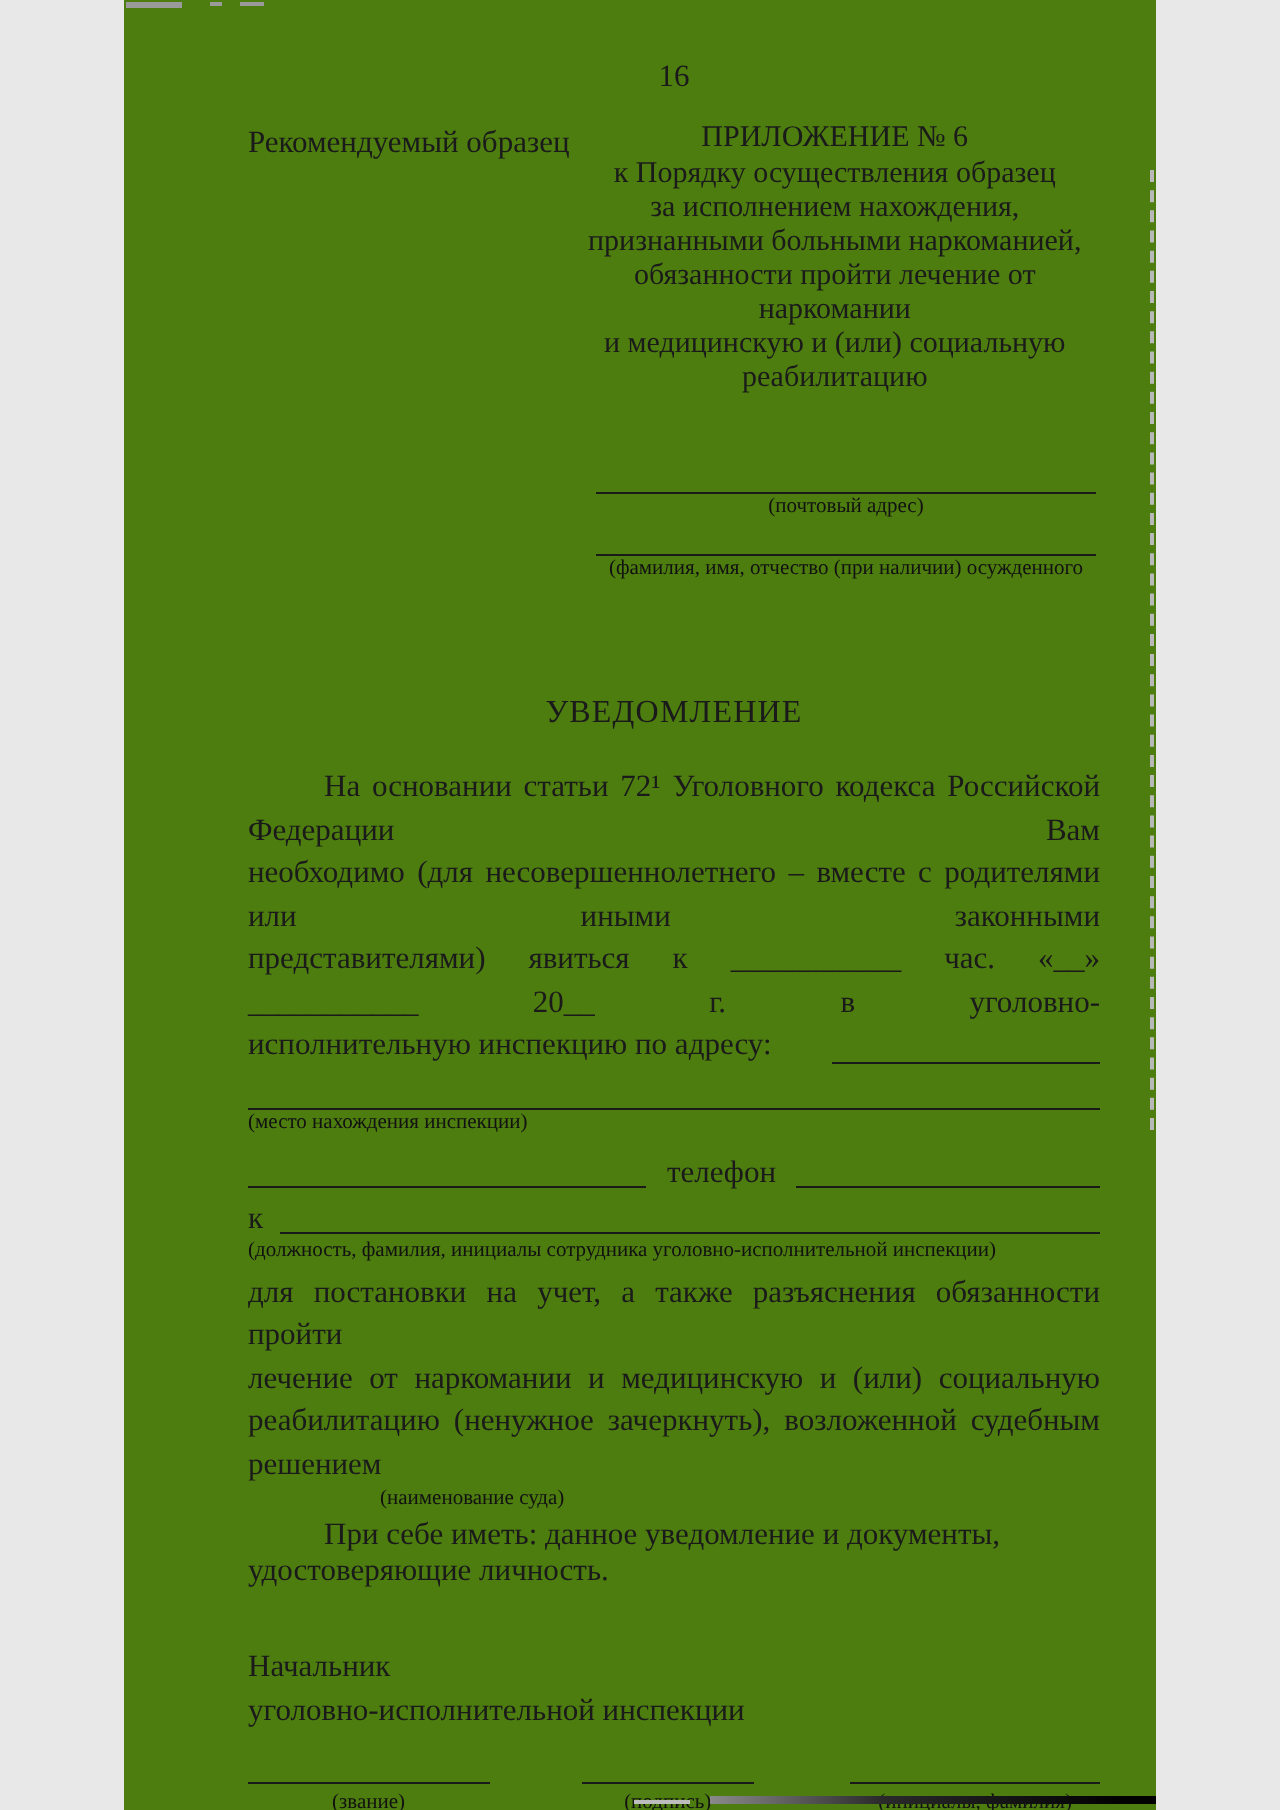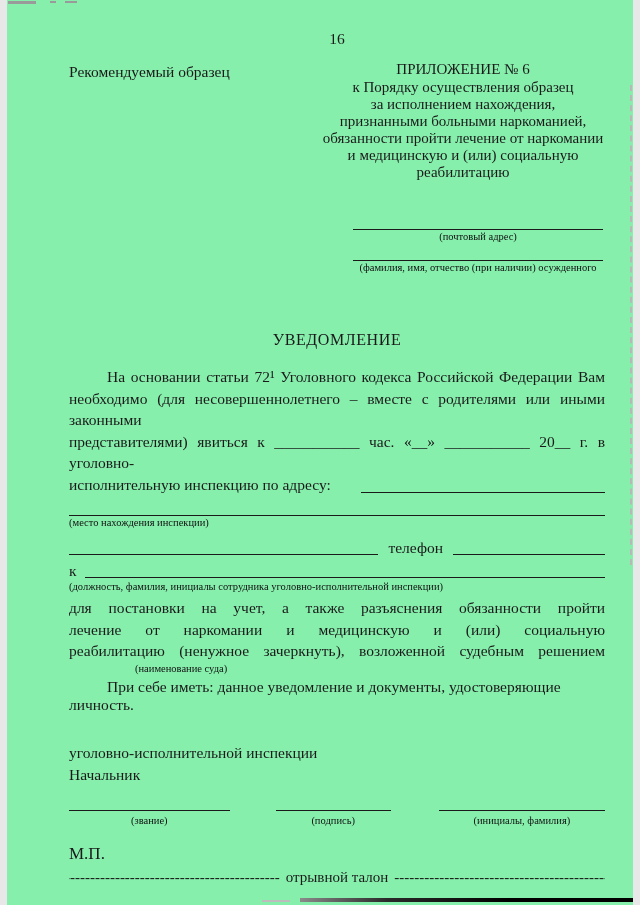--- a/index.html
+++ b/index.html
@@ -1,17 +1,17 @@
 <!DOCTYPE html>
 <html><head>
 <meta charset="utf-8">
 <style>
   html,body{margin:0;padding:0;background:#e8e8e8;}
   .page{
-    position:relative;width:626px;height:905px;background:#86efac;
+    position:relative;width:516px;height:905px;background:#4d7c0f;
     font-family:"Liberation Serif","DejaVu Serif",serif;color:#1a1a1a;
     margin:0 auto;overflow:hidden;
   }
   .content{padding:30px 28px 0 62px;}
   .page-number{text-align:center;font-size:15.5px;}
   .header-row{display:flex;justify-content:space-between;margin-top:13px;}
   .left-label{font-size:15.5px;padding-top:2px;white-space:nowrap;}
   .appendix{width:284px;text-align:center;font-size:15px;line-height:17px;}
   .appendix-title{margin-bottom:1px;}
   .address-block{width:250px;margin-left:auto;margin-right:2px;margin-top:46px;text-align:center;}
@@ -128,22 +128,22 @@
       <div class="jline">для постановки на учет, а также разъяснения обязанности пройти</div>
       <div class="jline">лечение от наркомании и медицинскую и (или) социальную</div>
       <div class="jline">реабилитацию (ненужное зачеркнуть), возложенной судебным решением</div>
     </div>
 
     <div class="caption court-caption">(наименование суда)</div>
 
     <div class="note">При себе иметь: данное уведомление и документы, удостоверяющие личность.</div>
 
     <div class="chief">
+      <div>Начальник</div>
       <div>уголовно-исполнительной инспекции</div>
-      <div>Начальник</div>
     </div>
 
     <div class="sig-row">
       <div class="sig-col sig-c1">
         <div class="sig-rule"></div>
         <div class="caption">(звание)</div>
       </div>
       <div class="sig-col sig-c2">
         <div class="sig-rule"></div>
         <div class="caption">(подпись)</div>

